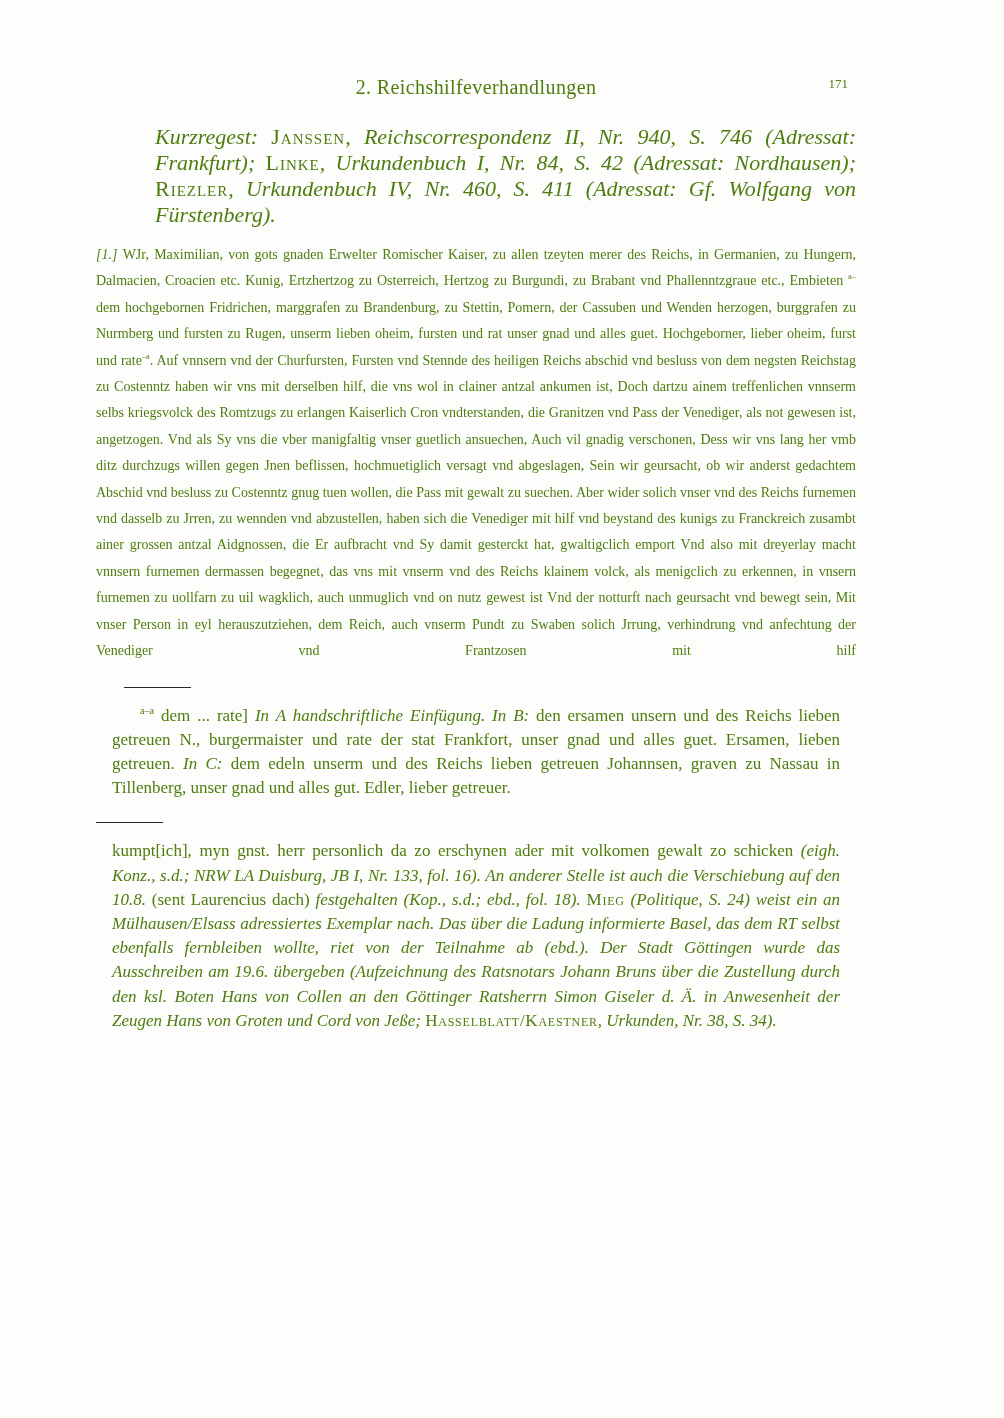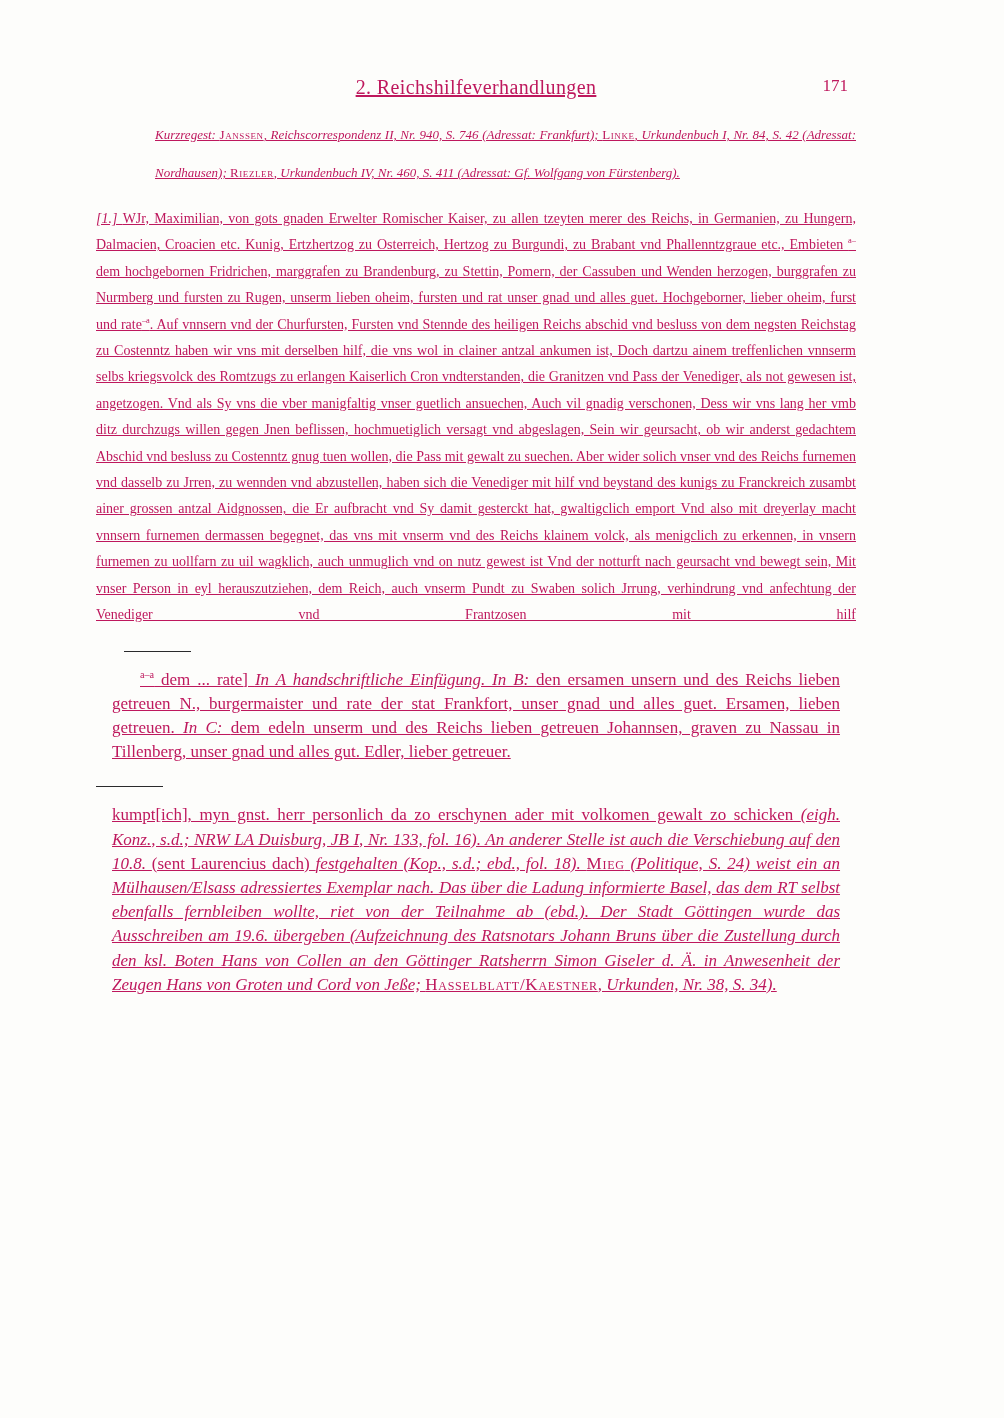--- a/index.html
+++ b/index.html
@@ -6,47 +6,46 @@
     margin: 0;
     padding: 0;
     background: #fdfdfb;
   }
   .page {
     position: relative;
     width: 1004px;
     height: 1418px;
     box-sizing: border-box;
     background: #fdfdfb;
-    color: #be185d;
+    color: #4d7c0f;
     font-family: "Liberation Serif", serif;
     padding: 76px 148px 0 96px;
     overflow: hidden;
-    text-decoration: underline;
   }
   .running-head {
     position: relative;
     height: 28px;
     font-size: 20px;
   }
   .rh-title {
     display: block;
     text-align: center;
     letter-spacing: 0.02em;
   }
   .rh-page {
     position: absolute;
     top: 0;
     right: 8px;
-    font-size: 17px;
+    font-size: 13px;
     margin-left: 16px;
   }
   .kurzregest {
-    margin: 12px 0 0 59px;
-    font-size: 13px;
-    line-height: 38px;
+    margin: 20px 0 0 59px;
+    font-size: 22px;
+    line-height: 26px;
     text-align: justify;
   }
   .body-text {
     margin: 14px 0 0 0;
     font-size: 14px;
     line-height: 26.4px;
     text-align: justify;
     text-align-last: justify;
   }
   .fn-rule {

